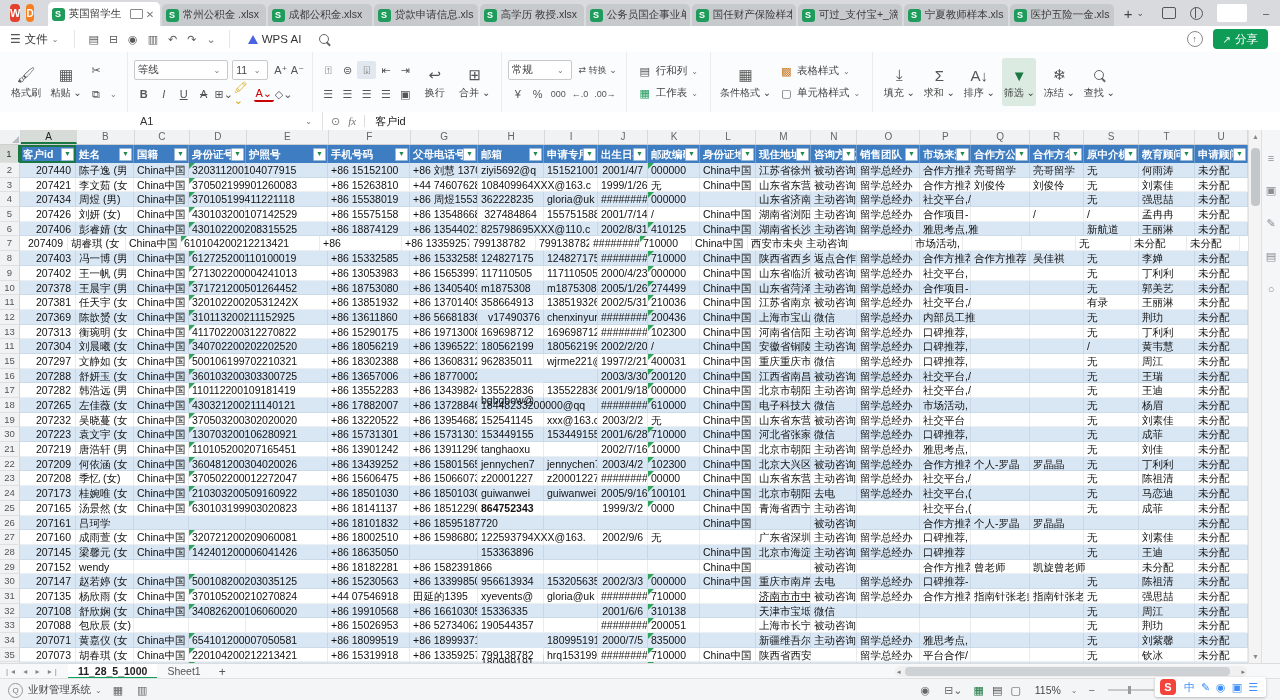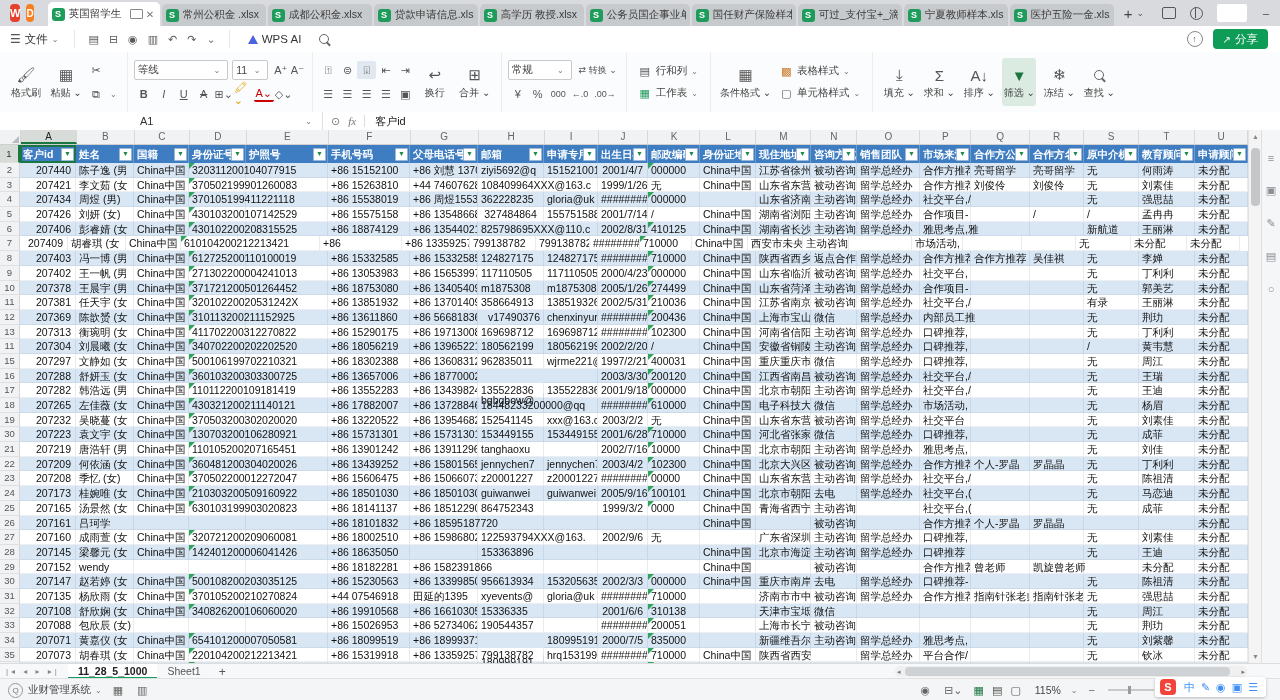--- a/index.html
+++ b/index.html
@@ -1016,21 +1016,21 @@
       </div>
       <div class="drow">
         <span class="rn">25</span>
         <span class="c ar" style="width: 56px;"><i>207165</i></span>
         <span class="c" style="width: 58px;"><i>汤景然 (女</i></span>
         <span class="c" style="width: 55px;"><i>China中国</i></span>
         <span class="c ovf tri" style="width: 57px;"><i>630103199903020823</i></span>
         <span class="c" style="width: 82px;"><i></i></span>
         <span class="c" style="width: 82px;"><i>+86 18141137</i></span>
         <span class="c" style="width: 68px;"><i>+86 1851229020</i></span>
-        <span class="c ovf" style="width: 66px;"><i>864752343</i></span>
+        <span class="c ovf" style="width: 66px; font-weight: bold;"><i>864752343</i></span>
         <span class="c" style="width: 54px;"><i></i></span>
         <span class="c ar" style="width: 50px;"><i>1999/3/2</i></span>
         <span class="c tri" style="width: 52px;"><i>0000</i></span>
         <span class="c" style="width: 56px;"><i>China中国</i></span>
         <span class="c" style="width: 55px;"><i>青海省西宁</i></span>
         <span class="c ovf" style="width: 46px;"><i>主动咨询</i></span>
         <span class="c" style="width: 63px;"><i></i></span>
         <span class="c ovf" style="width: 51px;"><i>社交平台,(</i></span>
         <span class="c" style="width: 59px;"><i></i></span>
         <span class="c" style="width: 54px;"><i></i></span>
@@ -1165,21 +1165,21 @@
         <span class="c" style="width: 55px;"><i>China中国</i></span>
         <span class="c ovf tri" style="width: 57px;"><i>370105200210270824</i></span>
         <span class="c" style="width: 82px;"><i></i></span>
         <span class="c" style="width: 82px;"><i>+44 07546918</i></span>
         <span class="c" style="width: 68px;"><i>田延的1395</i></span>
         <span class="c" style="width: 66px;"><i>xyevents@</i></span>
         <span class="c" style="width: 54px;"><i>gloria@uk</i></span>
         <span class="c ar" style="width: 50px;"><i>########</i></span>
         <span class="c ovf tri" style="width: 52px;"><i>710000</i></span>
         <span class="c" style="width: 56px;"><i></i></span>
-        <span class="c" style="width: 55px;"><i>济南市市中</i></span>
+        <span class="c" style="width: 55px; text-decoration: underline;"><i>济南市市中</i></span>
         <span class="c" style="width: 46px;"><i>被动咨询</i></span>
         <span class="c" style="width: 63px;"><i>留学总经办</i></span>
         <span class="c" style="width: 51px;"><i>合作方推荐</i></span>
         <span class="c" style="width: 59px;"><i>指南针张老师</i></span>
         <span class="c" style="width: 54px;"><i>指南针张老师</i></span>
         <span class="c" style="width: 55px;"><i>无</i></span>
         <span class="c" style="width: 56px;"><i>强思喆</i></span>
         <span class="c" style="width: 53px;"><i>未分配</i></span>
       </div>
       <div class="drow band">

